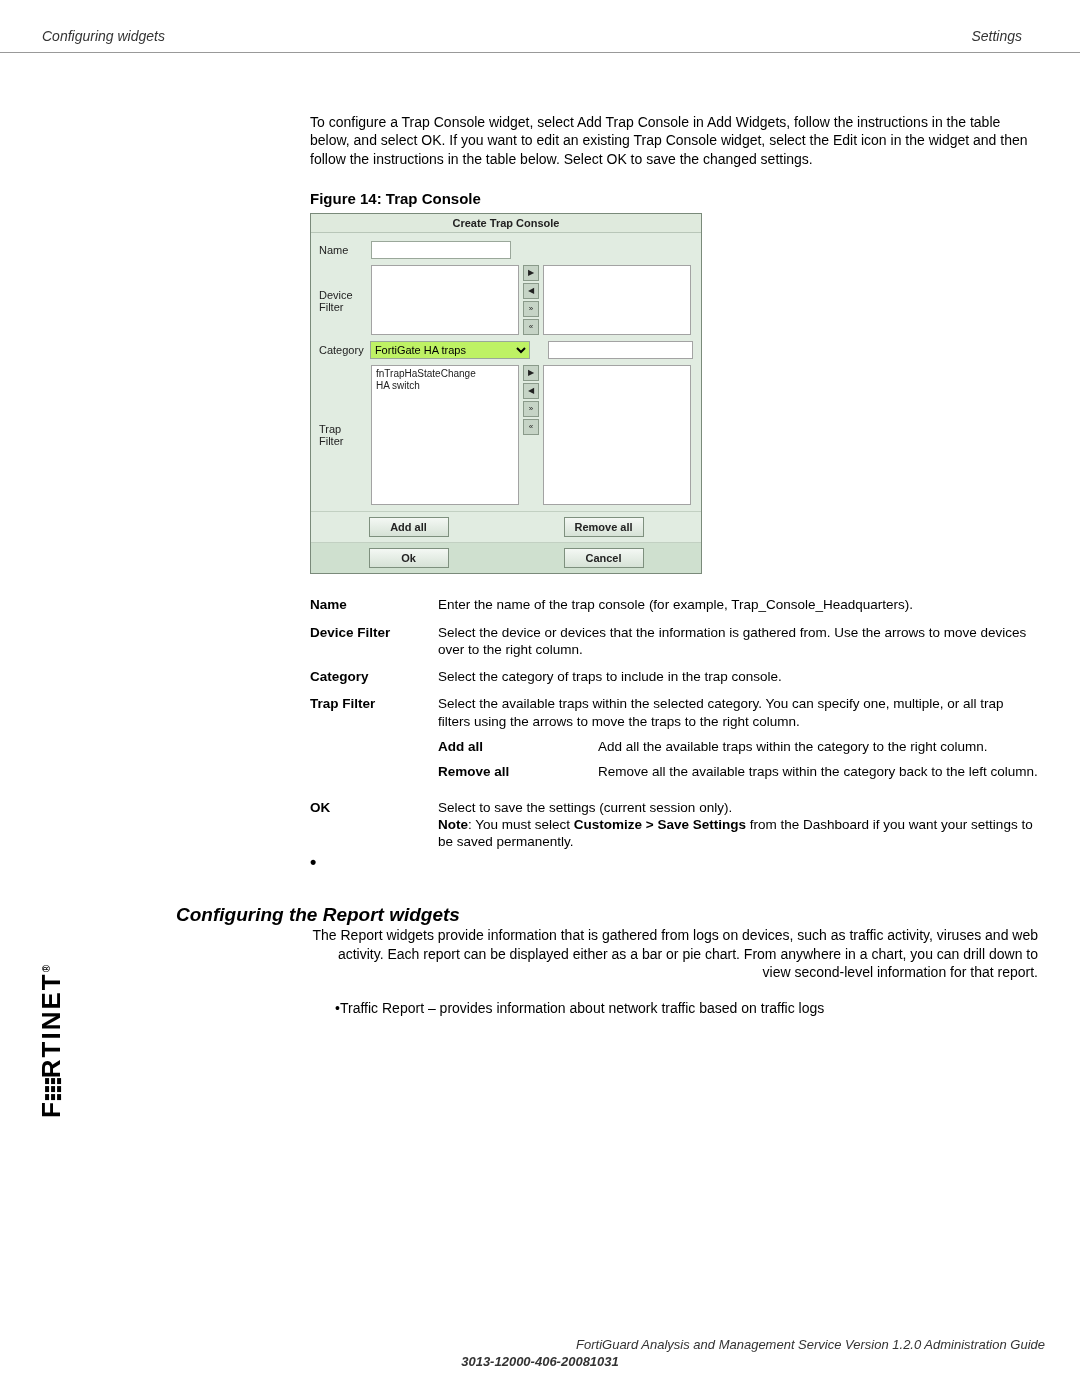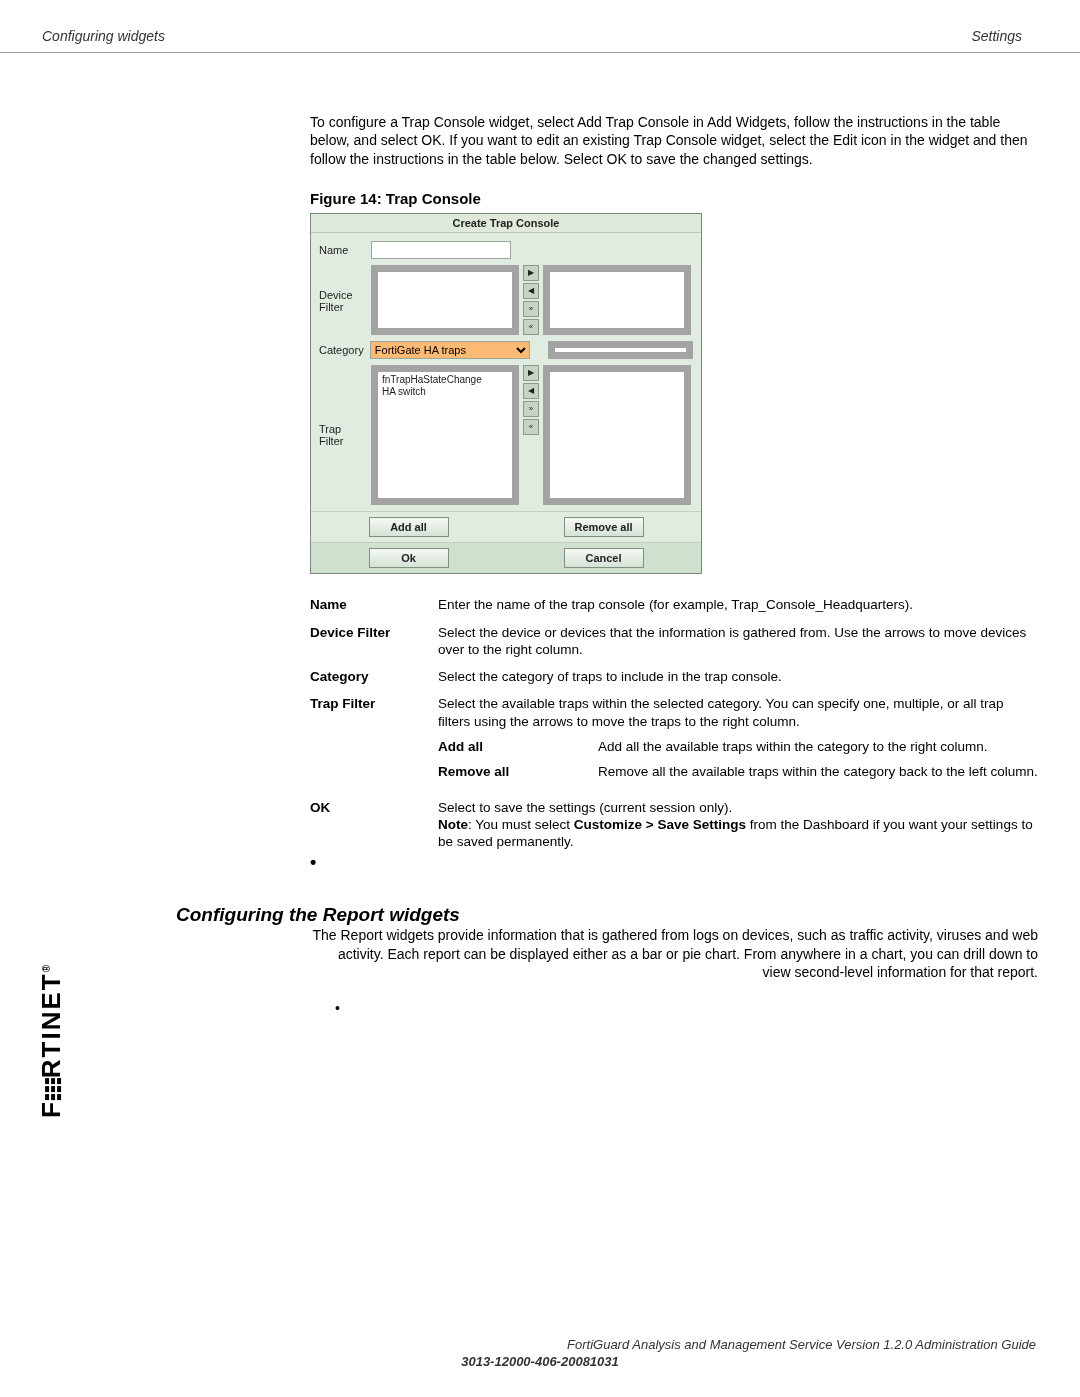--- a/index.html
+++ b/index.html
@@ -77,28 +77,28 @@
     height: 18px;
     width: 140px;
     border: 1px solid #9aa79a;
     background: #fff;
     box-sizing: border-box;
   }
   .dlg-select {
     height: 18px;
     width: 164px;
     border: 1px solid #9aa79a;
-    background: #fdba74;
+    background: #bef264;
     font-size: 11px;
     box-sizing: border-box;
   }
   .listbox {
     width: 148px;
     height: 70px;
-    border: 7px solid #a3a3a3;
+    border: 1px solid #a3a3a3;
     background: #fff;
     box-sizing: border-box;
     padding: 2px 4px;
     overflow: hidden;
     font-size: 10px;
     line-height: 1.2;
   }
   .listbox.tall { height: 140px; }
   .arrow-col {
     display: flex;
@@ -239,21 +239,21 @@
       linear-gradient(#000,#000) 16px 12px / 6px 4px no-repeat;
     vertical-align: -1px;
   }
 
   
   .footer {
     position: absolute;
     bottom: 28px;
     left: 0;
     right: 0;
-    padding: 0 44px;
+    padding: 0 35px;
   }
   .footer-line {
     text-align: right;
     font-style: italic;
     font-size: 13px;
     color: #333;
   }
   .footer-row2 {
     display: flex;
     justify-content: center;
@@ -383,20 +383,21 @@
       </div>
     </div>
     <div class="dot-line">•</div>
   </div>
 
   <h2 class="section-h">Configuring the Report widgets</h2>
   <div class="section-body">
     <p class="para">The Report widgets provide information that is gathered from logs on devices, such as traffic activity, viruses and web activity. Each report can be displayed either as a bar or pie chart. From anywhere in a chart, you can drill down to view second-level information for that report.</p>
     <div class="bullet-row">
       <div class="bullet-dot">•</div>
+      <div>Traffic Report – provides information about network traffic based on traffic logs</div>
     </div>
   </div>
 
   <div class="logo-vert">
     <span class="logo-text">F<span class="logo-o"></span>RTINET<span style="font-size:10px;vertical-align:super">®</span></span>
   </div>
 
   <div class="footer">
     <div class="footer-line">FortiGuard Analysis and Management Service Version 1.2.0 Administration Guide</div>
     <div class="footer-row2">

